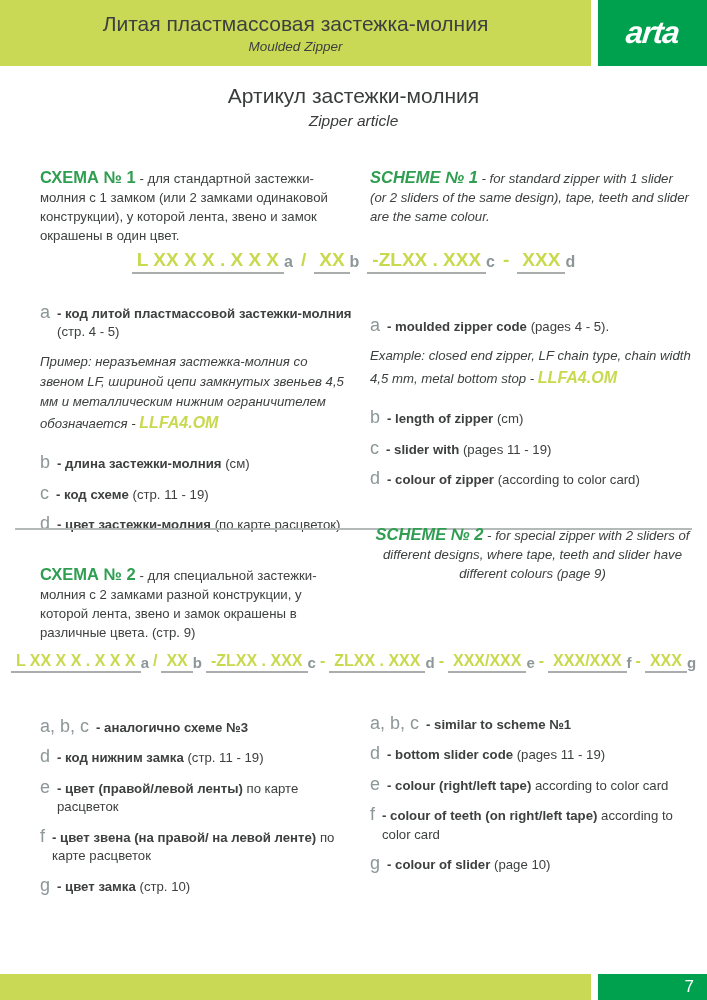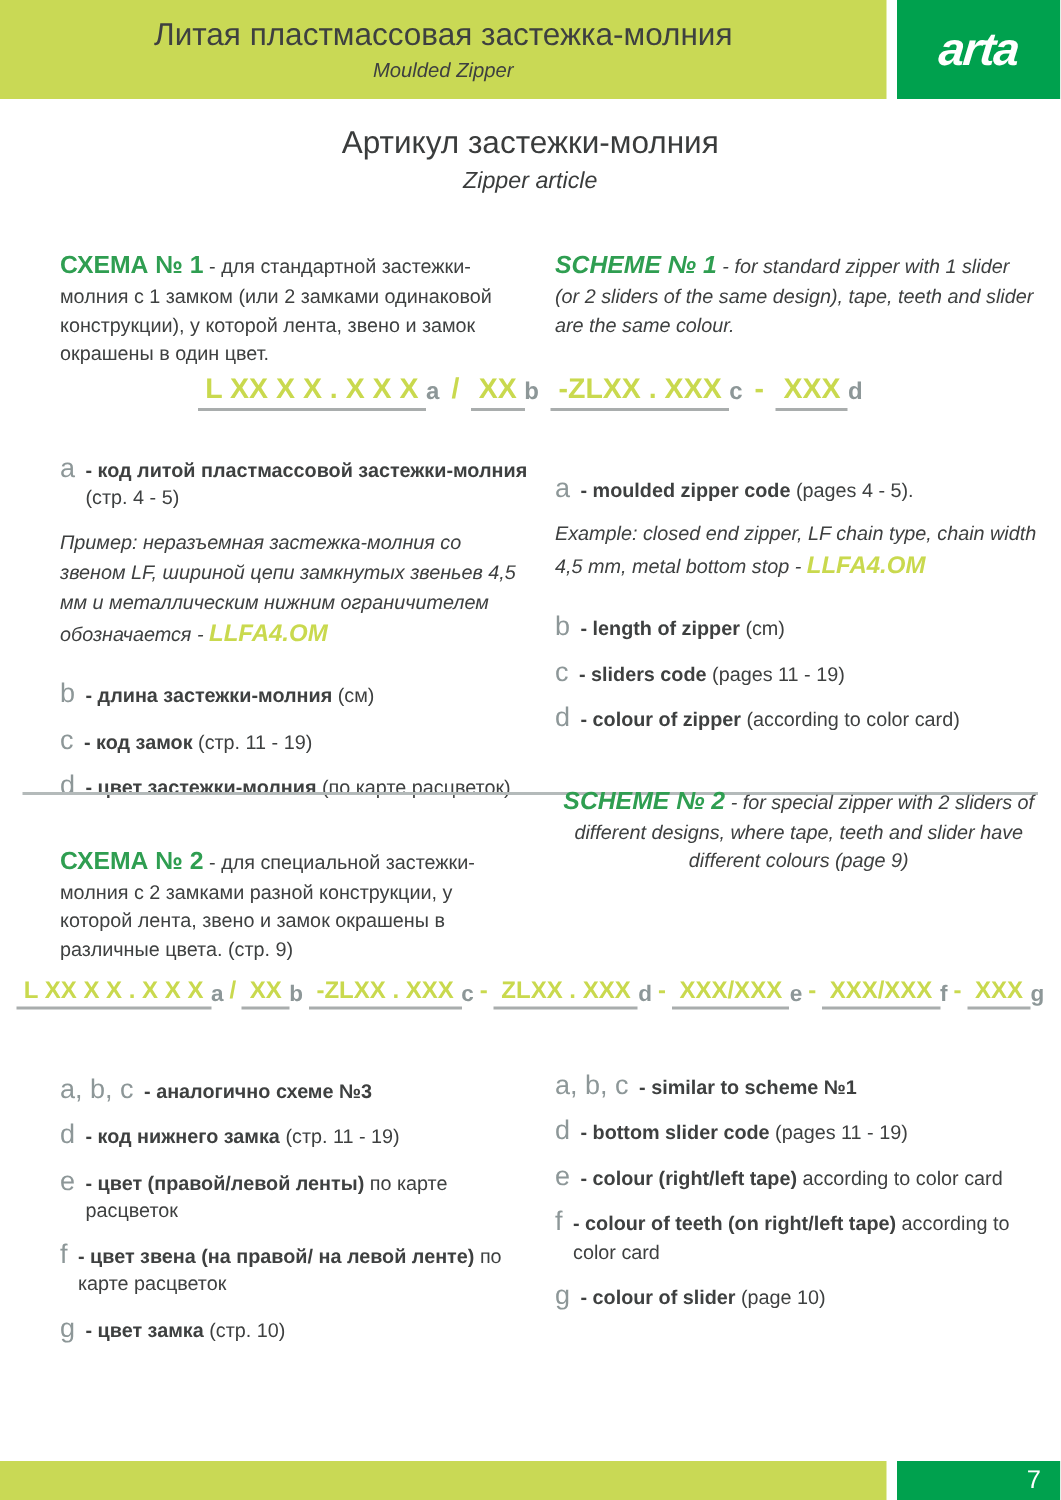--- a/index.html
+++ b/index.html
@@ -117,41 +117,41 @@
       <span class="letter">a</span>
       <span class="ibody"><span class="ibold">- код литой пластмассовой застежки-молния</span><span class="iref">(стр. 4 - 5)</span></span>
     </div>
     <p class="example"><span>Пример: неразъемная застежка-молния со звеном LF, шириной цепи замкнутых звеньев 4,5 мм и металлическим нижним ограничителем обозначается - </span><span class="code-hl">LLFA4.OM</span></p>
     <div class="item">
       <span class="letter">b</span>
       <span class="ibody"><span class="ibold">- длина застежки-молния</span> <span>(см)</span></span>
     </div>
     <div class="item">
       <span class="letter">c</span>
-      <span class="ibody"><span class="ibold">- код замок</span> <span>(стр. 11 - 19)</span></span>
+      <span class="ibody"><span class="ibold">- код схеме</span> <span>(стр. 11 - 19)</span></span>
     </div>
     <div class="item">
       <span class="letter">d</span>
       <span class="ibody"><span class="ibold">- цвет застежки-молния</span> <span>(по карте расцветок)</span></span>
     </div>
   </div>
 
   <div class="items" id="s1-items-en">
     <div class="item en-item">
       <span class="letter">a</span>
       <span class="ibody"><span class="ibold">- moulded zipper code</span> <span>(pages 4 - 5).</span></span>
     </div>
     <p class="example"><span>Example: closed end zipper, LF chain type, chain width 4,5 mm, metal bottom stop - </span><span class="code-hl">LLFA4.OM</span></p>
     <div class="item en-item mt-lg">
       <span class="letter">b</span>
       <span class="ibody"><span class="ibold">- length of zipper</span> <span>(cm)</span></span>
     </div>
     <div class="item en-item">
       <span class="letter">c</span>
-      <span class="ibody"><span class="ibold">- sliders code</span> <span>(pages 11 - 19)</span></span>
+      <span class="ibody"><span class="ibold">- slider with</span> <span>(pages 11 - 19)</span></span>
     </div>
     <div class="item en-item">
       <span class="letter">d</span>
       <span class="ibody"><span class="ibold">- colour of zipper</span> <span>(according to color card)</span></span>
     </div>
   </div>
 
   <div class="divider"></div>
 
   <p class="desc" id="s2-desc-ru"><span class="green">СХЕМА № 2</span> <span>- для специальной застежки-молния с 2 замками разной конструкции, у которой лента, звено и замок окрашены в различные цвета. (стр. 9)</span></p>
@@ -193,21 +193,21 @@
     </div>
   </div>
 
   <div class="items" id="s2-items-ru">
     <div class="item">
       <span class="letter">a, b, c</span>
       <span class="ibody"><span class="ibold">- аналогично схеме №3</span></span>
     </div>
     <div class="item">
       <span class="letter">d</span>
-      <span class="ibody"><span class="ibold">- код нижнего замка</span> <span>(стр. 11 - 19)</span></span>
+      <span class="ibody"><span class="ibold">- код нижним замка</span> <span>(стр. 11 - 19)</span></span>
     </div>
     <div class="item">
       <span class="letter">e</span>
       <span class="ibody"><span class="ibold">- цвет (правой/левой ленты)</span> <span>по карте расцветок</span></span>
     </div>
     <div class="item">
       <span class="letter">f</span>
       <span class="ibody"><span class="ibold">- цвет звена (на правой/ на левой ленте)</span> <span>по карте расцветок</span></span>
     </div>
     <div class="item">

